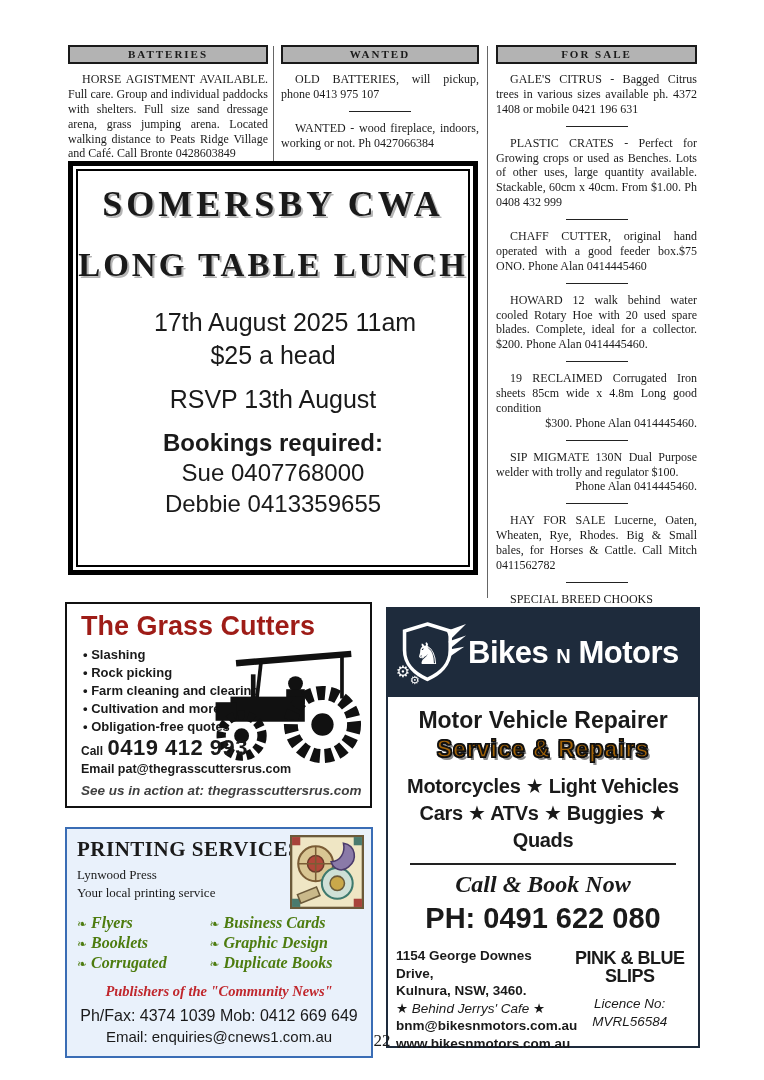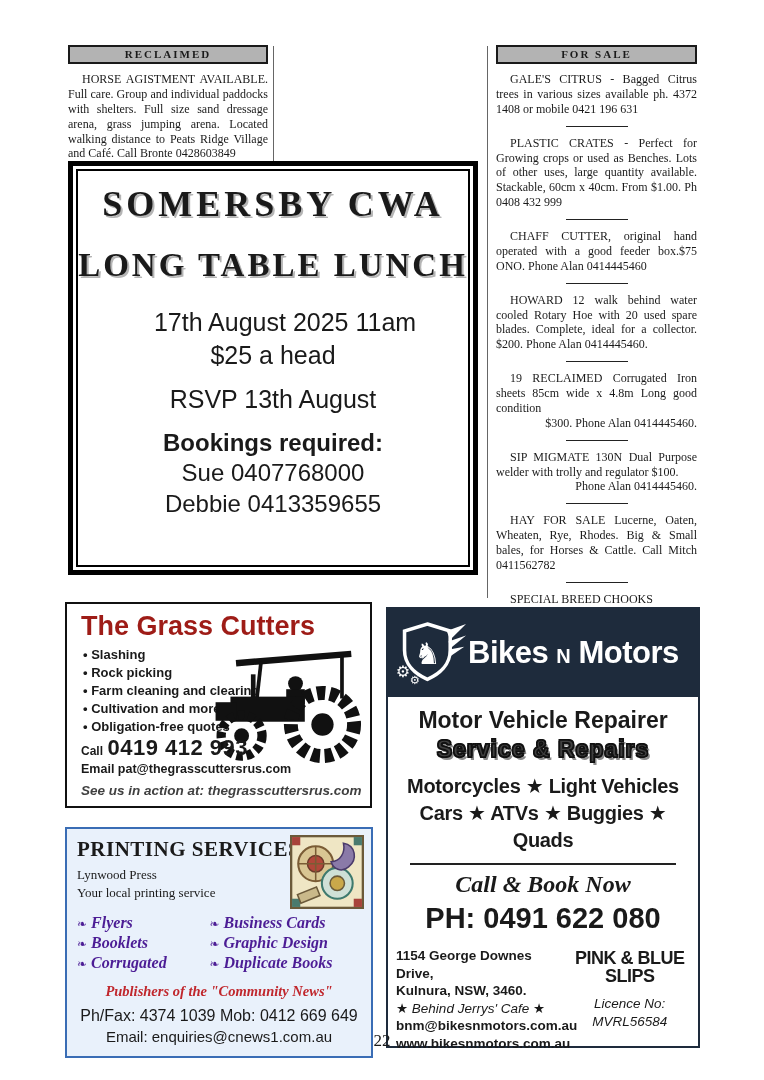--- a/index.html
+++ b/index.html
@@ -76,21 +76,21 @@
     position:absolute; left:65px; top:827px; width:308px; height:231px;
     background:#e9f1fb; border:2px solid #3a6db5;
   }
   .printing-title { position:absolute; left:10px; top:8px; font-size:21px; font-weight:bold; letter-spacing:0.5px; }
   .printing-sub1 { position:absolute; left:10px; top:38px; font-size:13px; }
   .printing-sub2 { position:absolute; left:10px; top:56px; font-size:13px; }
   .printing-ornament { position:absolute; right:7px; top:6px; }
   .printing-cols { position:absolute; left:10px; top:84px; width:288px; display:flex; }
   .printing-colA { width:46%; }
   .printing-colB { width:54%; }
-  .psvc { font-size:16px; font-style:italic; font-weight:bold; color:#4c1d95; line-height:1.25; }
+  .psvc { font-size:16px; font-style:italic; font-weight:bold; color:#4d7c0f; line-height:1.25; }
   .psvc .glyph { font-family:"DejaVu Sans", sans-serif; font-size:12px; margin-right:4px; }
   .printing-pub { position:absolute; left:0; right:0; top:154px; text-align:center;
     font-size:14.5px; font-weight:bold; font-style:italic; color:#c0272d; }
   .printing-ph { position:absolute; left:0; right:0; top:178px; text-align:center;
     font-family:"Liberation Sans", sans-serif; font-size:16px; }
   .printing-em { position:absolute; left:0; right:0; top:199px; text-align:center;
     font-family:"Liberation Sans", sans-serif; font-size:15px; }
 
   
   .bikes {
@@ -99,21 +99,21 @@
     font-family:"Liberation Sans", sans-serif; text-align:center;
   }
   .bikes-header {
     height:88px; background:#1e2b3c; display:flex; align-items:center;
     padding-left:6px; text-align:left;
   }
   .bikes-brand { color:#fff; font-weight:800; font-size:31px; letter-spacing:-0.5px; margin-left:2px; white-space:nowrap; }
   .bikes-brand .mid { font-size:20px; }
   .bikes-tag1 { margin-top:10px; font-size:23px; font-weight:800; }
   .bikes-tag2 {
-    margin-top:2px; font-size:23px; font-weight:800; letter-spacing:1px; color:#404040;
+    margin-top:2px; font-size:23px; font-weight:800; letter-spacing:1px; color:#a16207;
     -webkit-text-stroke:1.4px #111;
     text-shadow:-1px -1px 0 #111, 1px -1px 0 #111, -1px 1px 0 #111, 1px 1px 0 #111, 2.5px 2.5px 0 #8a8a8a;
   }
   .bikes-lines { margin-top:10px; font-size:20px; font-weight:800; line-height:1.35; letter-spacing:-0.3px;
     font-family:"Liberation Sans","DejaVu Sans",sans-serif; }
   .bikes-hr { width:86%; border-bottom:2px solid #222; margin:9px auto 6px; }
   .bikes-cta { font-family:"Liberation Serif", serif; font-style:italic; font-weight:bold; font-size:24px; }
   .bikes-phone { margin-top:4px; font-size:29px; font-weight:800; }
   .bikes-bottom { display:flex; margin-top:12px; padding:0 8px; text-align:left; }
   .bikes-addr { width:59%; font-size:13.5px; font-weight:bold; line-height:1.3; }
@@ -123,26 +123,36 @@
   .bikes-lic { font-size:13.5px; font-style:italic; margin-top:10px; line-height:1.3; }
 
   .pagenum { position:absolute; left:0; right:0; top:1031px; text-align:center; font-size:17px; }
 </style>
 </head>
 <body>
 
 <div class="page">
 
   <div class="col col-agistment">
-    <div class="col-header">RECLAIMED</div>
+    <div class="col-header">BATTERIES</div>
     <div class="ad">
       <p class="adtext">HORSE AGISTMENT AVAILABLE. Full care. Group and individual paddocks with shelters. Full size sand dressage arena, grass jumping arena. Located walking distance to Peats Ridge Village and Café. Call Bronte 0428603849</p>
     </div>
   </div>
 
+  <div class="col col-wanted">
+    <div class="col-header">WANTED</div>
+    <div class="ad">
+      <p class="adtext">OLD BATTERIES, will pickup, phone 0413 975 107</p>
+    </div>
+    <div class="rule"></div>
+    <div class="ad">
+      <p class="adtext">WANTED - wood fireplace, indoors, working or not. Ph 0427066384</p>
+    </div>
+  </div>
 
   <div class="col col-forsale">
     <div class="col-header">FOR  SALE</div>
     <div class="ad">
       <p class="adtext">GALE'S CITRUS - Bagged Citrus trees in various sizes available ph. 4372 1408 or mobile 0421 196 631</p>
     </div>
     <div class="rule"></div>
     <div class="ad">
       <p class="adtext">PLASTIC CRATES - Perfect for Growing crops or used as Benches. Lots of other uses, large quantity available. Stackable, 60cm x 40cm. From $1.00. Ph 0408 432 999</p>
     </div>

